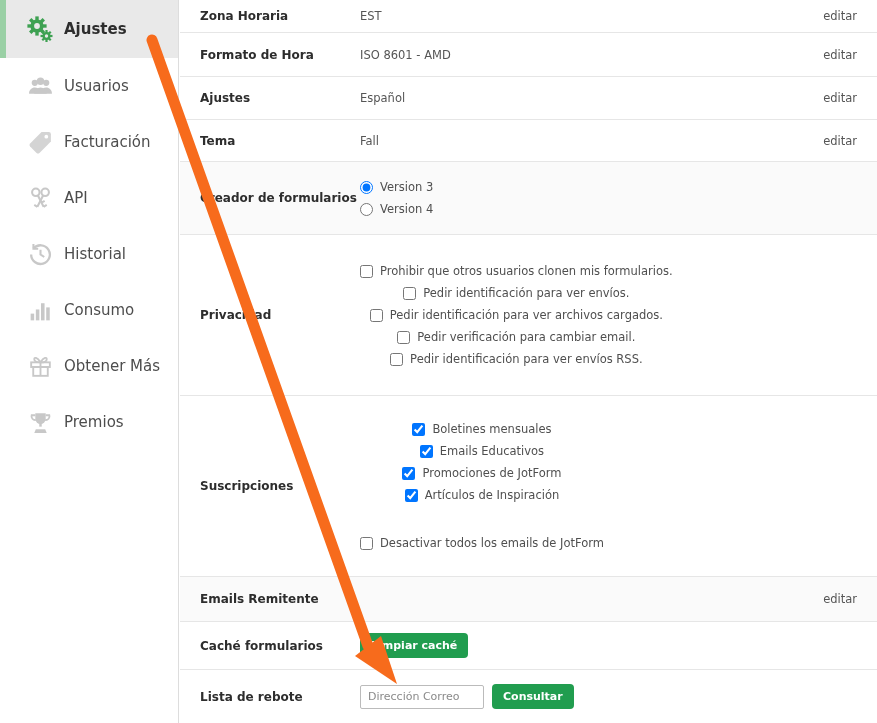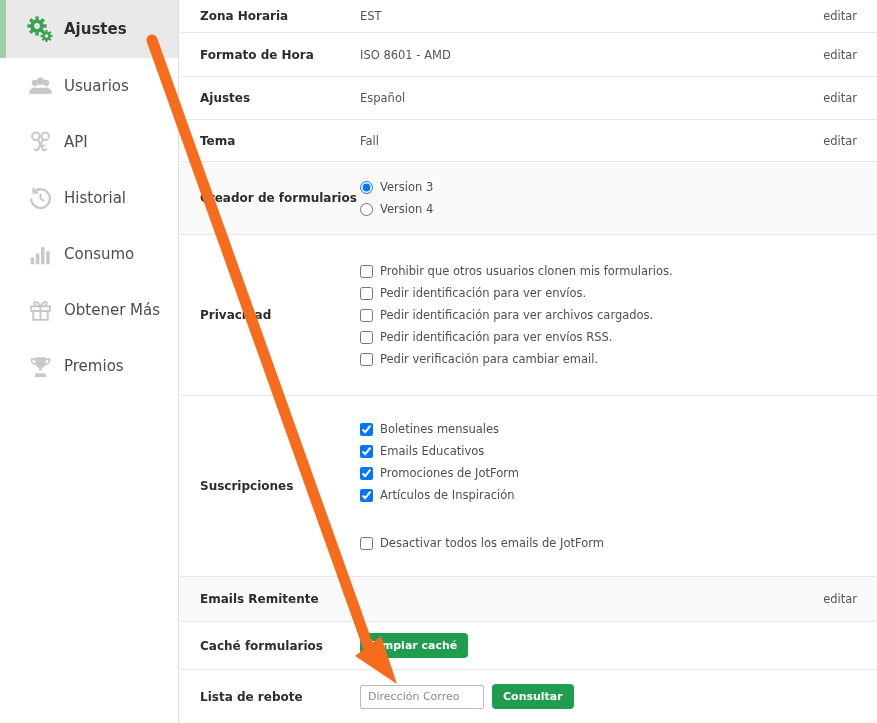--- a/index.html
+++ b/index.html
@@ -24,21 +24,21 @@
   .content{position:absolute;left:180px;top:0;right:0;bottom:0;background:#fff;}
   .row{display:flex;align-items:center;padding:0 20px;border-bottom:1px solid #e6e6e6;background:#fff;}
   .row.shaded{background:#fafafa;}
   .row .label{width:160px;flex:none;font-weight:700;font-size:12px;color:#2d2d2d;}
   .row .value{font-size:11.5px;color:#555;}
   .row .action{margin-left:auto;font-size:11.5px;color:#555;cursor:pointer;}
   .h33{height:33px;} .h44{height:44px;justify-content:center;} .h43{height:43px;} .h42{height:42px;align-items:center;}
   .h73{height:73px;} .h161{height:161px;} .h181{height:181px;}
   .h45{height:45px;} .h48{height:48px;} .h53{height:53px;border-bottom:none;}
   .options{display:flex;flex-direction:column;gap:9px;}
-  .opt{display:flex;align-items:center;font-size:11.5px;color:#4f4f4f;cursor:pointer;line-height:13px;}
+  .opt{display:flex;align-items:center;font-size:11.5px;color:#4f4f4f;cursor:pointer;line-height:13px;justify-content:center;}
   .opt input{width:13px;height:13px;margin:0 7px 0 0;flex:none;}
   .opt.optout{margin-top:26px;}
   .btn{
     display:inline-block;background:var(--green);color:#fff;border:none;border-radius:4px;
     font-family:inherit;font-size:11px;font-weight:700;padding:6px 11px;cursor:pointer;
   }
   .bounce-controls{display:flex;align-items:center;gap:8px;}
   .text-input{
     width:124px;height:24px;border:1px solid #bbb;border-radius:2px;padding:0 7px;
     font-family:inherit;font-size:11px;color:#444;
@@ -86,20 +86,29 @@
           <circle cx="18.5" cy="9.5" r="3"></circle>
           <circle cx="13" cy="8" r="3.6"></circle>
           <path d="M2 19.5c0-3 2.5-5.5 5.5-5.5 1.2 0 2.3.4 3.2 1a6.5 6.5 0 0 1 4.6 0c.9-.6 2-1 3.2-1 3 0 5.5 2.5 5.5 5.5v.5H2z"></path>
           <path d="M7 20c0-3.3 2.7-6 6-6s6 2.7 6 6z"></path>
         </g>
       </svg>
     </span>
     <span class="side-label">Usuarios</span>
   </div>
 
+  <div class="side-item">
+    <span class="icon">
+      <svg width="27" height="27" viewBox="0 0 26 26">
+        <path fill="#d4d4d4" d="M14 3h7a2 2 0 0 1 2 2v7L12 23a2 2 0 0 1-2.8 0L3 16.8a2 2 0 0 1 0-2.8z"></path>
+        <circle cx="18.6" cy="7.4" r="1.8" fill="#fff"></circle>
+      </svg>
+    </span>
+    <span class="side-label">Facturación</span>
+  </div>
 
 
   <div class="side-item">
     <span class="icon">
       <svg width="27" height="27" viewBox="0 0 26 26">
         <g fill="none" stroke="#c8c8c8" stroke-width="2">
           <circle cx="8.5" cy="7" r="3.6"></circle>
           <path d="M10.5 10.2 16 21m0 0 3-1.8M14 17l3-1.8"></path>
           <circle cx="17.5" cy="7" r="3.6"></circle>
           <path d="M15.5 10.2 10 21m0 0-3-1.8"></path>
@@ -219,25 +228,25 @@
       <label class="opt">
         <input type="checkbox" style="">
         <span>Pedir identificación para ver envíos.</span>
       </label>
       <label class="opt">
         <input type="checkbox" style="">
         <span>Pedir identificación para ver archivos cargados.</span>
       </label>
       <label class="opt">
         <input type="checkbox" style="">
+        <span>Pedir verificación para cambiar email.</span>
+      </label>
+      <label class="opt">
+        <input type="checkbox" style="">
         <span>Pedir identificación para ver envíos RSS.</span>
-      </label>
-      <label class="opt">
-        <input type="checkbox" style="">
-        <span>Pedir verificación para cambiar email.</span>
       </label>
     </div>
   </div>
 
   <div class="row h181">
     <span class="label">Suscripciones</span>
     <div class="options">
       <label class="opt">
         <input type="checkbox" checked="" style="">
         <span>Boletines mensuales</span>

